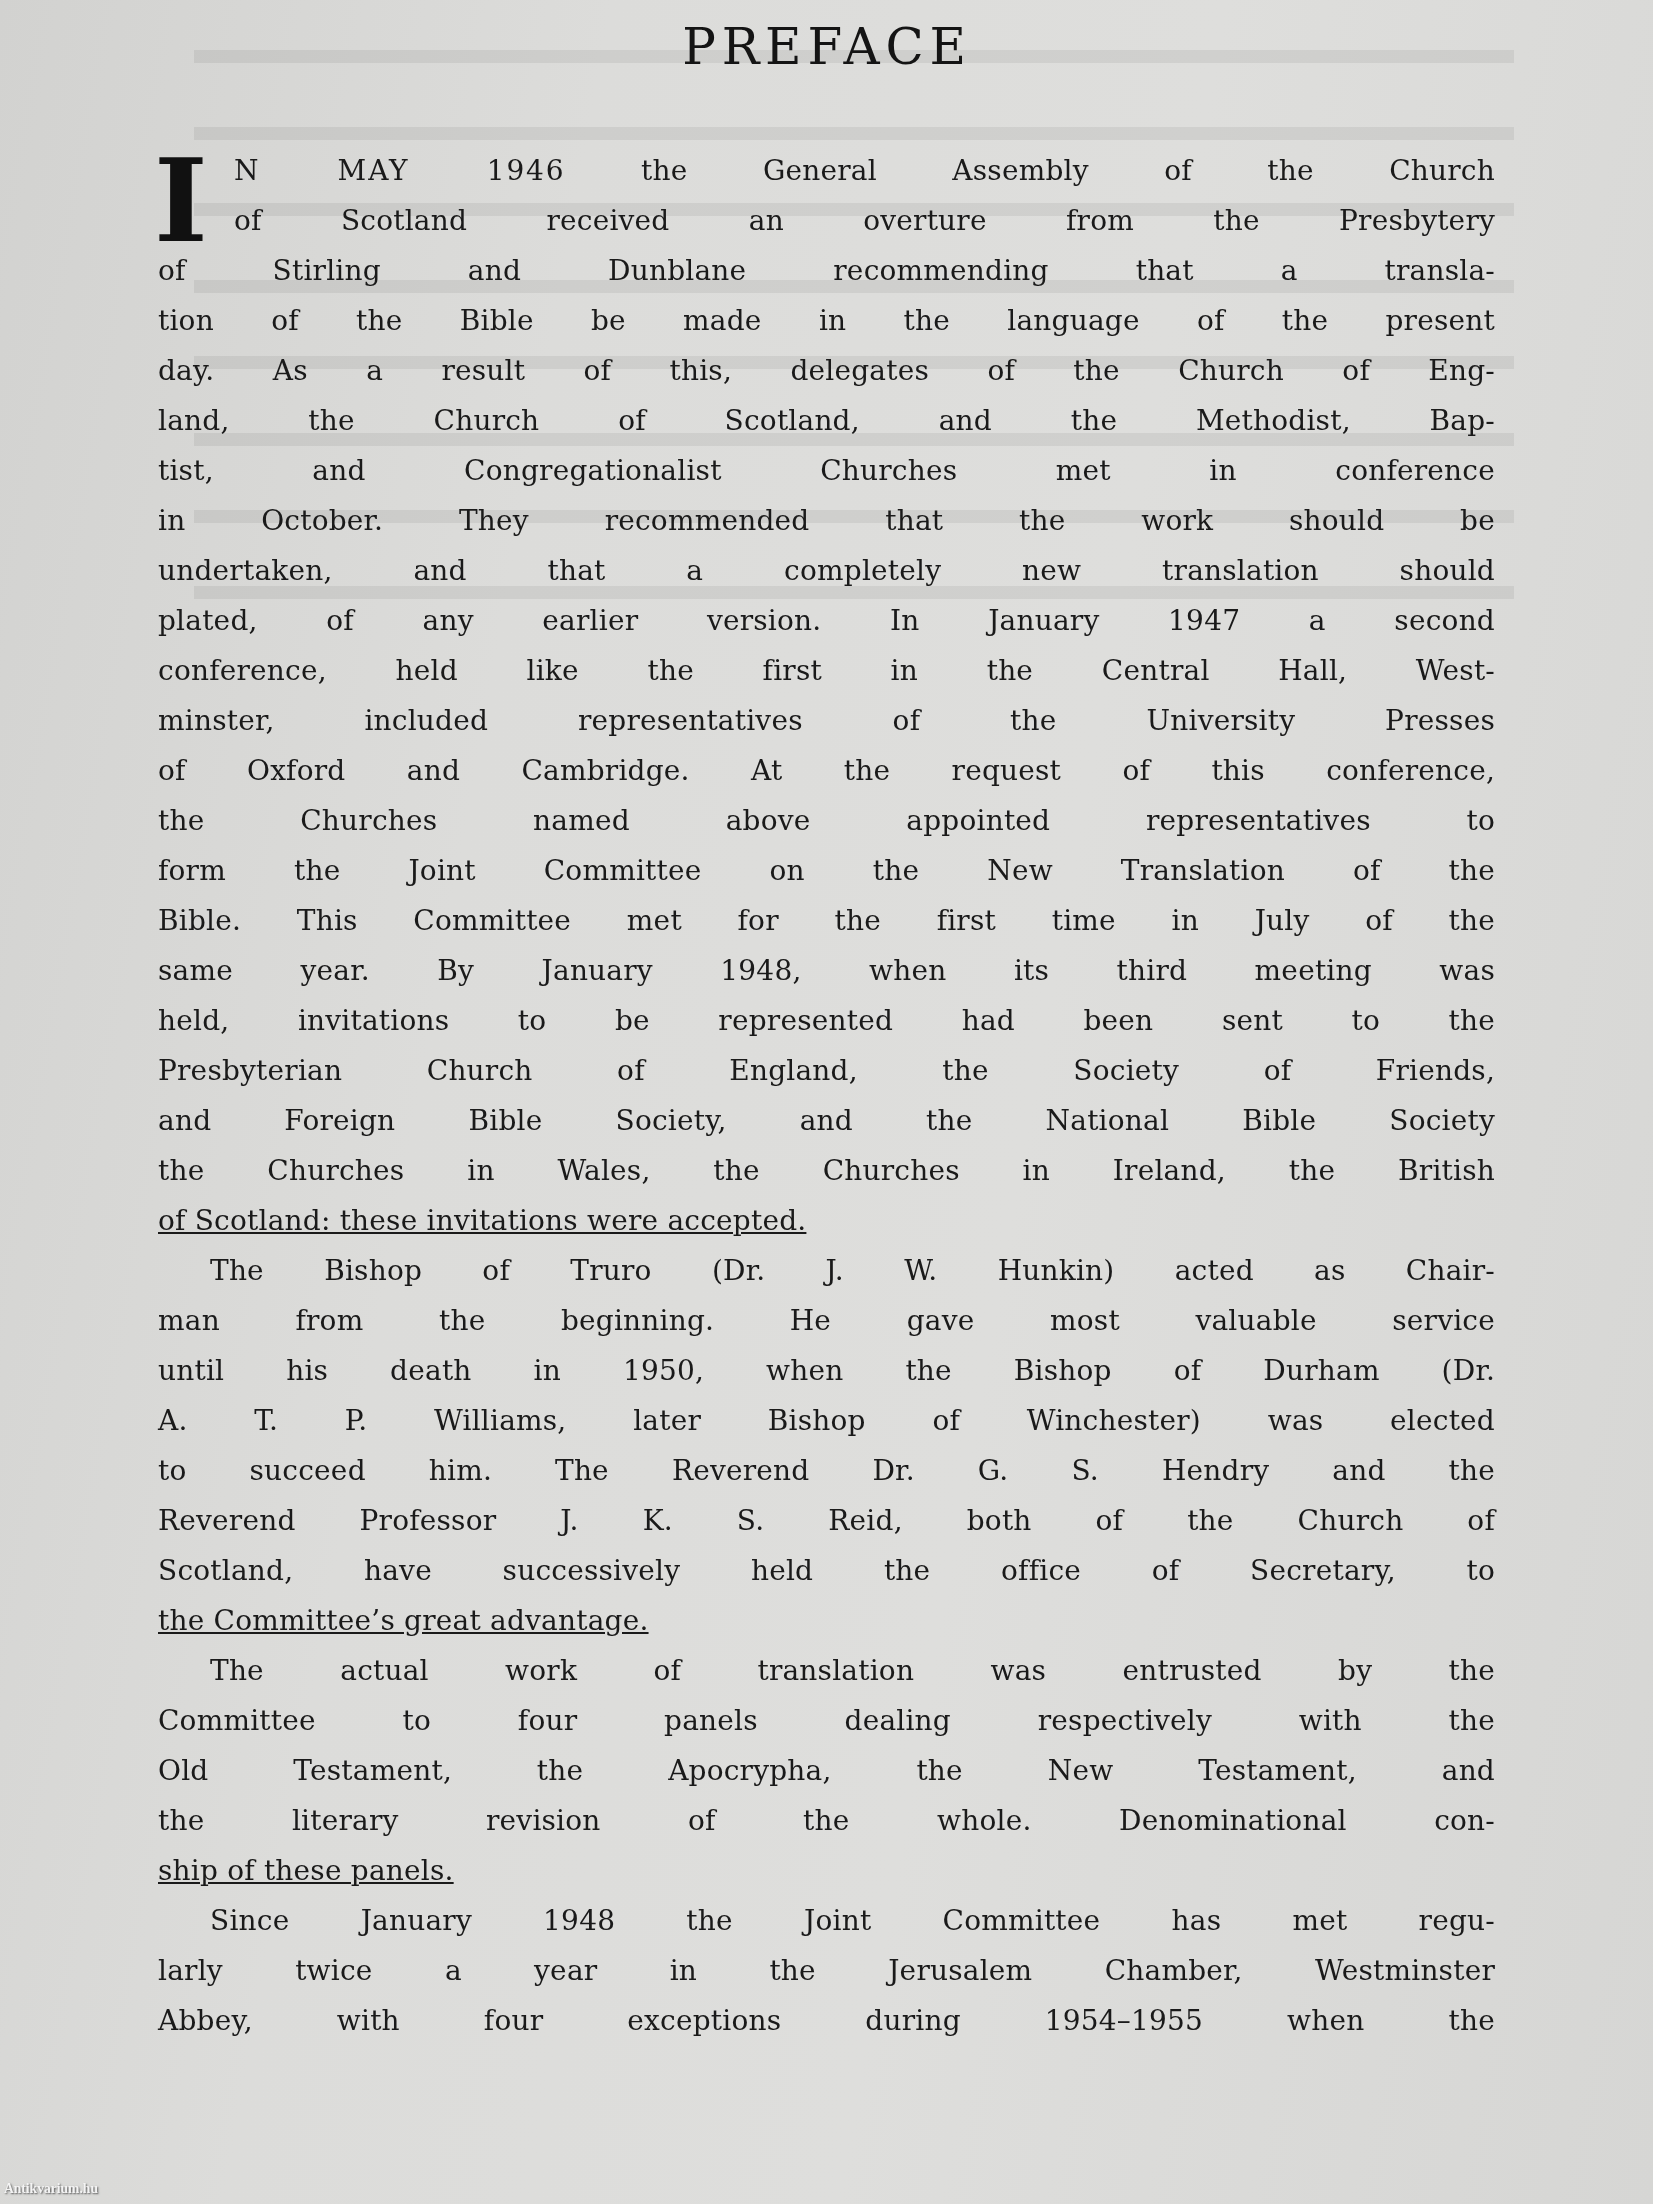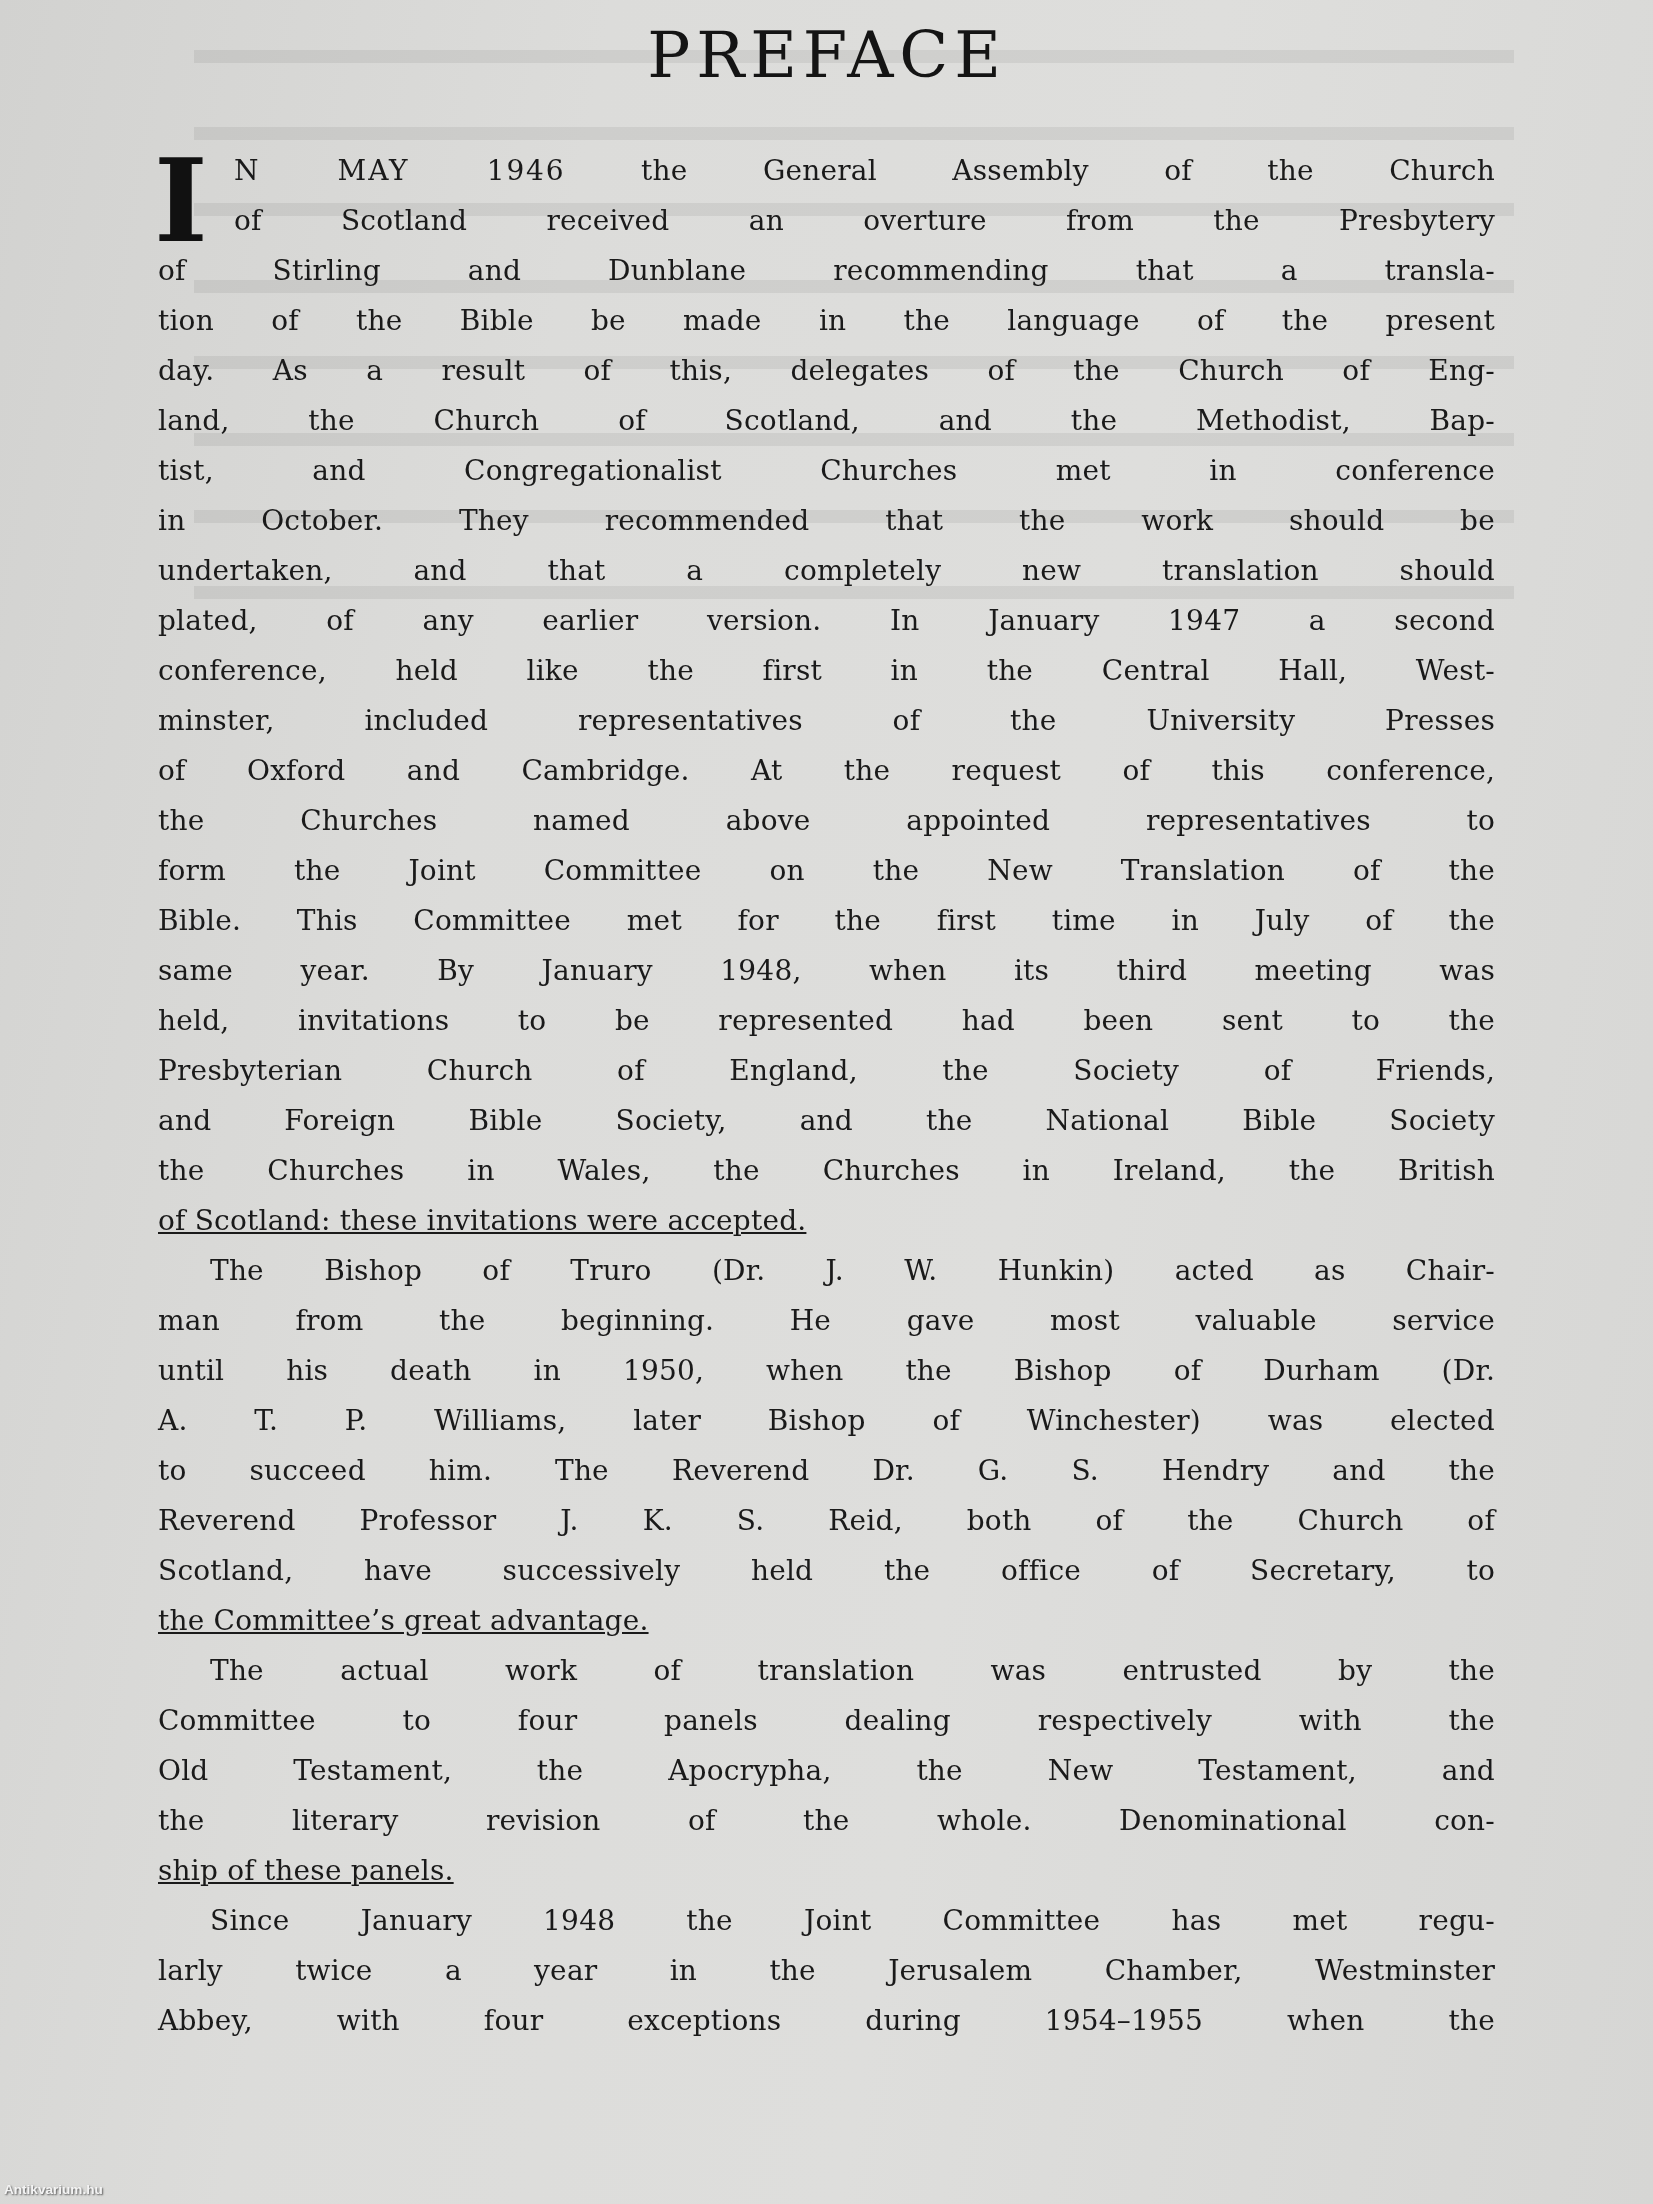--- a/index.html
+++ b/index.html
@@ -30,21 +30,21 @@
       border-bottom: 13.6px solid #000;
       margin-bottom: 13.6px;
       transform: scaleX(-1);
     }
     .title {
       position: absolute;
       top: 17.5px;
       left: 0;
       width: 1654px;
       text-align: center;
-      font-size: 64px;
+      font-size: 50px;
       letter-spacing: 5.8px;
       font-weight: normal;
       color: #141414;
       margin: 0;
     }
     .text {
       position: absolute;
       left: 158px;
       top: 146px;
       width: 1337px;
@@ -81,21 +81,21 @@
       color: #111;
     }
     .sc {
       font-variant: small-caps;
       letter-spacing: 1.9px;
     }
     .watermark {
       position: absolute;
       left: 3.9px;
       bottom: 7.8px;
-      font-family: Liberation Sans, sans-serif;
+      font-family: Liberation Serif, serif;
       font-size: 13.6px;
       font-weight: bold;
       color: #f4f4f4;
       text-shadow: 1px 1px 1.9px #555;
     }
   </style>
 </head>
 <body>
 
 <div class="ghost">

